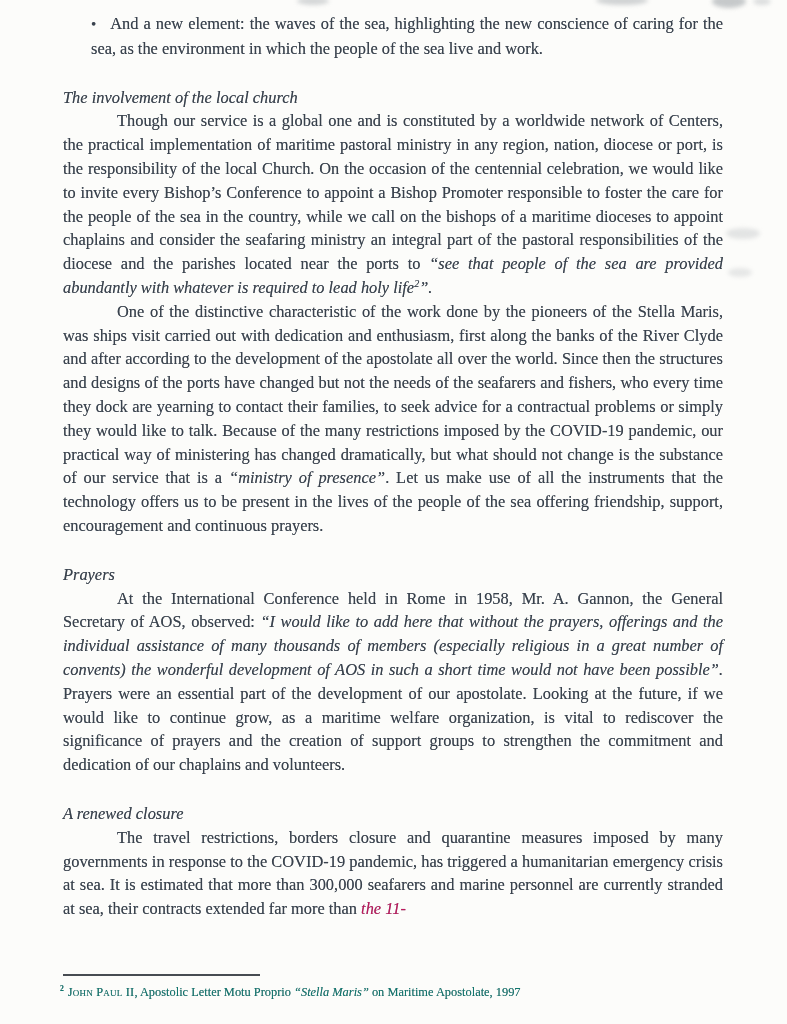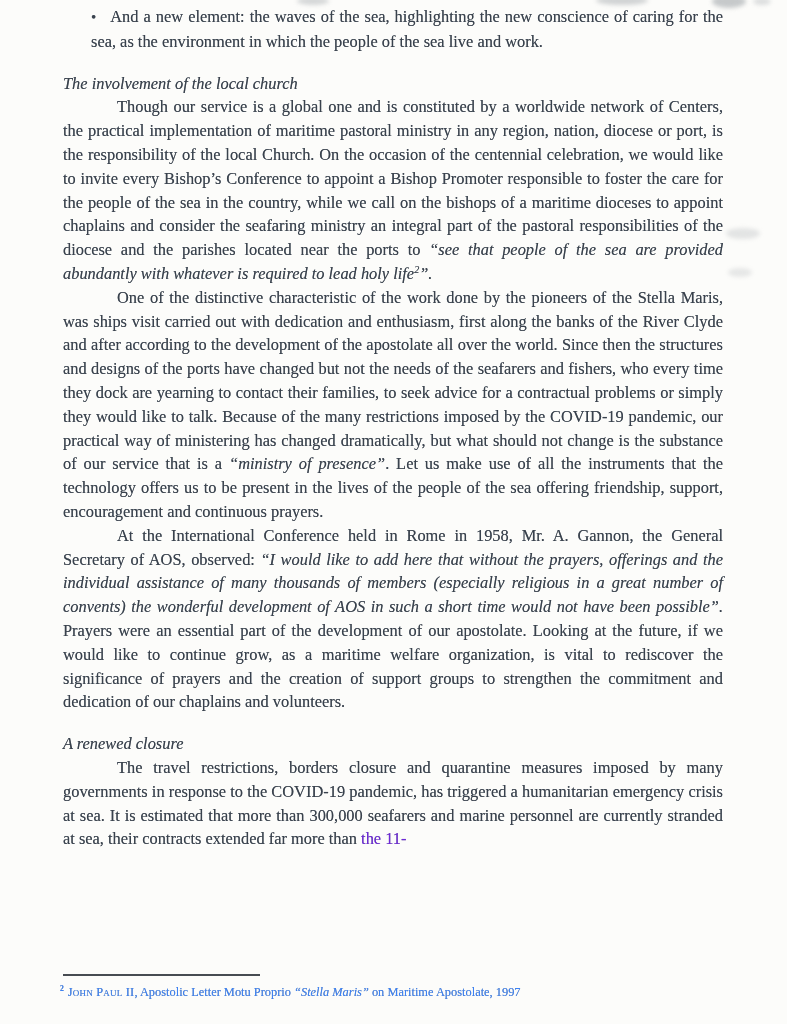--- a/index.html
+++ b/index.html
@@ -18,26 +18,26 @@
     left: 63px;
     top: 5px;
     width: 660px;
     font-size: 16.4px;
     line-height: 23.8px;
     text-align: justify;
     text-shadow: 0 0 0.45px rgba(55, 64, 76, 0.6);
   }
   .block { margin: 0; }
   .block.paragraph { text-indent: 54px; }
-  .block.heading { font-style: italic; margin-top: 18px; }
-  .block.bullet { padding-left: 28px; margin-bottom: 11px; }
+  .block.heading { font-style: italic; margin-top: 25px; }
+  .block.bullet { padding-left: 28px; margin-bottom: 11px; margin-top: 7px; }
   .bullet-marker { padding-right: 14px; font-size: 15px; }
   .run.normal { font-style: normal; }
   .run.italic { font-style: italic; }
-  .run.faded { color: #6d28d9; }
+  .run.faded { color: #be185d; font-style: italic; }
   .run.smallcaps { font-variant: small-caps; letter-spacing: 0.2px; }
   sup.run, sup.fn-marker {
     font-size: 0.62em;
     line-height: 0;
     vertical-align: super;
   }
   sup.run.italic-sup { font-style: italic; }
   .footnote-rule {
     position: absolute;
     left: 63px;
@@ -46,21 +46,21 @@
     height: 2px;
     background: #474c52;
   }
   .footnote {
     position: absolute;
     left: 60px;
     top: 984px;
     width: 690px;
     font-size: 12.4px;
     line-height: 16px;
-    color: #3b82f6;
+    color: #0f766e;
     text-align: left;
     text-shadow: 0 0 0.4px rgba(60, 68, 78, 0.55);
   }
   .fn-marker { padding-right: 4px; font-weight: bold; }
   .artifact {
     position: absolute;
     background: #b4b8bb;
     border-radius: 50%;
     filter: blur(2px);
   }
@@ -80,20 +80,21 @@
   <div class="artifact a3"></div>
   <div class="artifact a4"></div>
   <div class="artifact a5"></div>
   <div class="artifact a6"></div>
 
   <div class="content">
       <div class="block bullet"><span class="bullet-marker">•</span><span class="run normal">And a new element: the waves of the sea, highlighting the new conscience of caring for the sea, as the environment in which the people of the sea live and work.</span></div>
       <div class="block heading"><span class="run italic">The involvement of the local church</span></div>
       <div class="block paragraph"><span class="run normal">Though our service is a global one and is constituted by a worldwide network of Centers, the practical implementation of maritime pastoral ministry in any region, nation, diocese or port, is the responsibility of the local Church. On the occasion of the centennial celebration, we would like to invite every Bishop’s Conference to appoint a Bishop Promoter responsible to foster the care for the people of the sea in the country, while we call on the bishops of a maritime dioceses to appoint chaplains and consider the seafaring ministry an integral part of the pastoral responsibilities of the diocese and the parishes located near the ports to </span><span class="run italic">“see that people of the sea are provided abundantly with whatever is required to lead holy life</span><sup class="run italic-sup">2</sup><span class="run italic">”.</span></div>
       <div class="block paragraph"><span class="run normal">One of the distinctive characteristic of the work done by the pioneers of the Stella Maris, was ships visit carried out with dedication and enthusiasm, first along the banks of the River Clyde and after according to the development of the apostolate all over the world. Since then the structures and designs of the ports have changed but not the needs of the seafarers and fishers, who every time they dock are yearning to contact their families, to seek advice for a contractual problems or simply they would like to talk. Because of the many restrictions imposed by the COVID-19 pandemic, our practical way of ministering has changed dramatically, but what should not change is the substance of our service that is a </span><span class="run italic">“ministry of presence”</span><span class="run normal">. Let us make use of all the instruments that the technology offers us to be present in the lives of the people of the sea offering friendship, support, encouragement and continuous prayers.</span></div>
+      <div class="block heading"><span class="run italic">Prayers</span></div>
       <div class="block paragraph"><span class="run normal">At the International Conference held in Rome in 1958, Mr. A. Gannon, the General Secretary of AOS, observed: </span><span class="run italic">“I would like to add here that without the prayers, offerings and the individual assistance of many thousands of members (especially religious in a great number of convents) the wonderful development of AOS  in such a short time would not have been possible”.</span><span class="run normal"> Prayers were an essential part of the development of our apostolate. Looking at the future, if we would like to continue grow, as a maritime welfare organization, is vital to rediscover the significance of prayers and the creation of support groups to strengthen the commitment and dedication of our chaplains and volunteers.</span></div>
       <div class="block heading"><span class="run italic">A renewed closure</span></div>
       <div class="block paragraph"><span class="run normal">The travel restrictions, borders closure and quarantine measures imposed by many governments in response to the COVID-19 pandemic, has triggered a humanitarian emergency crisis at sea. It is estimated that more than 300,000 seafarers and marine personnel are currently stranded at sea, their contracts extended far more than </span><span class="run faded">the 11-</span></div>
     </div>
 
   <div class="footnote-rule"></div>
 
   <div class="footnote">
     <sup class="fn-marker">2</sup><span><span class="run smallcaps">John Paul II</span><span class="run normal">, Apostolic Letter Motu Proprio </span><span class="run italic">“Stella Maris”</span><span class="run normal"> on Maritime Apostolate, 1997</span></span>
   </div>

